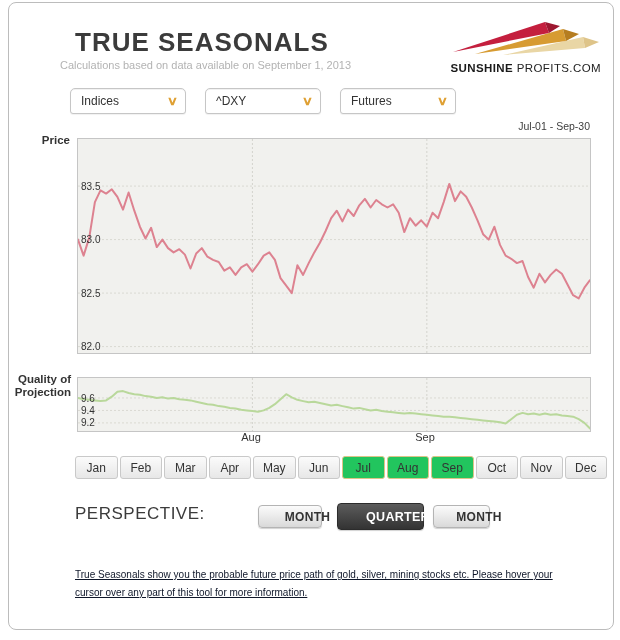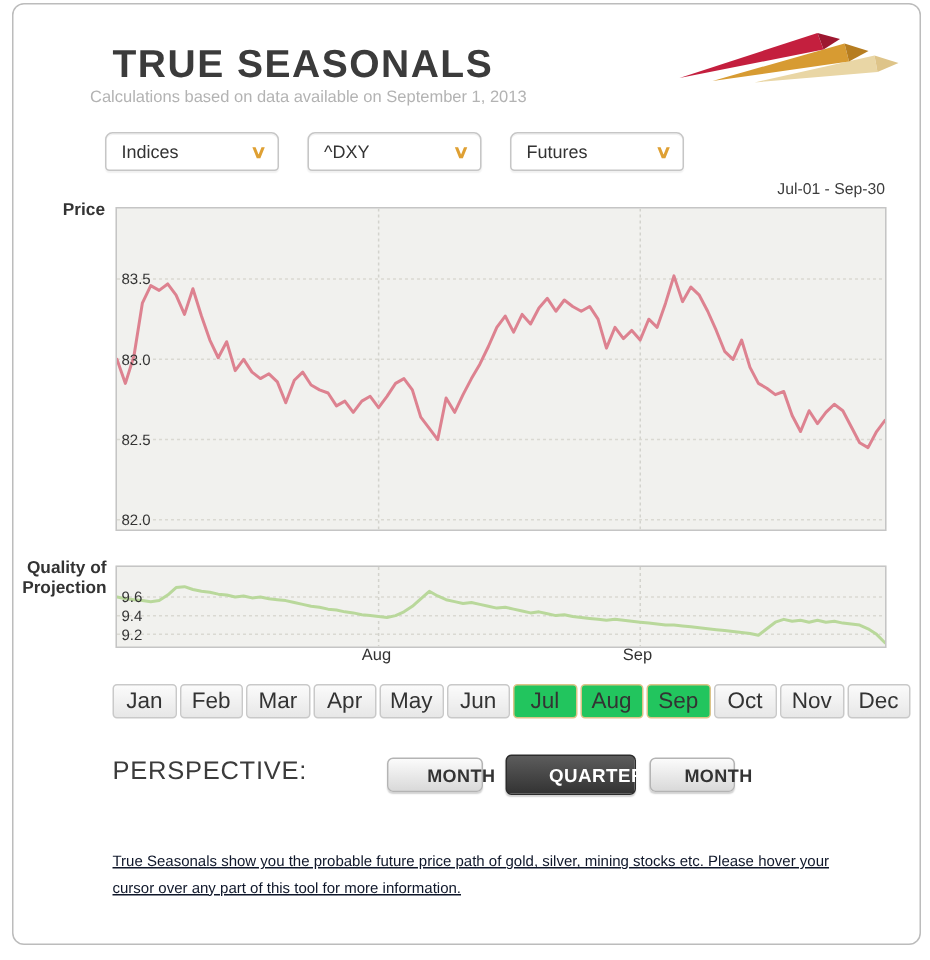--- a/index.html
+++ b/index.html
@@ -20,21 +20,21 @@
   .price-label{left:18px;top:134px;width:52px;text-align:right;}
   .qop-label{left:0px;top:373px;width:71px;text-align:right;line-height:13px;}
   svg.chart{background:#f1f1ee;border:1px solid #c5c5c5;display:block;}
   #price-chart{left:77px;top:138px;}
   #qop-chart{left:77px;top:377px;}
   .hgrid{stroke:#dad9d2;stroke-width:1;stroke-dasharray:2,2;}
   .vgrid{stroke:#d3d3cd;stroke-width:1;stroke-dasharray:2,2;}
   .tick{font-family:"Liberation Sans",sans-serif;font-size:10px;fill:#333;}
   .xlab{top:431px;width:40px;text-align:center;font-size:11px;color:#333;}
   .months{left:75px;top:456px;width:532px;height:23px;display:flex;gap:2px;}
-  .mtab{flex:1;border:1px solid #c9c9c9;border-radius:3px;background:linear-gradient(#fbfbfb,#e7e7e7);font-size:15px;color:#333;display:flex;align-items:center;justify-content:center;cursor:pointer;box-sizing:border-box;}
+  .mtab{flex:1;border:1px solid #c9c9c9;border-radius:3px;background:linear-gradient(#fbfbfb,#e7e7e7);font-size:12px;color:#333;display:flex;align-items:center;justify-content:center;cursor:pointer;box-sizing:border-box;}
   .mtab.active{background:#22c55e;border-color:#dcc488;}
   .persp-label{left:75px;top:504px;font-size:17px;font-weight:normal;color:#3b3b3b;letter-spacing:.5px;}
   .pbtn{border-radius:4px;font-weight:bold;font-size:12px;color:#333;border:1px solid #b4b4b4;background:linear-gradient(#fbfbfb,#d9d9d9);display:flex;align-items:center;justify-content:center;cursor:pointer;box-shadow:0 1px 1px rgba(0,0,0,.18);box-sizing:border-box;letter-spacing:.3px;padding-left:35px;}
   #btn-month{left:258px;top:505px;width:64px;height:23px;}
   #btn-quarter{left:337px;top:503px;width:87px;height:27px;background:linear-gradient(#5c5c5c,#333);color:#fff;border-color:#2c2c2c;font-size:12.5px;}
   #btn-year{left:433px;top:505px;width:57px;height:23px;}
   .desc{left:75px;top:566px;width:508px;font-size:10px;line-height:17.5px;color:#0f172a;text-decoration:underline;}
 </style>
 </head>
 <body>
@@ -46,20 +46,21 @@
 
 <div class="abs logo">
   <svg width="156" height="34" viewBox="0 0 156 34">
     <polygon points="58,33 138,15 140,26" fill="#e9d6a5"></polygon>
     <polygon points="138,15 154,20 140,26" fill="#dec489"></polygon>
     <polygon points="30,32 118,7 121,19" fill="#d79b32"></polygon>
     <polygon points="118,7 134,12 121,19" fill="#b67d20"></polygon>
     <polygon points="8,30 100,0 104,11" fill="#c41f3e"></polygon>
     <polygon points="100,0 115,4 104,11" fill="#9d1730"></polygon>
   </svg>
+  <div class="logo-text"><b>SUNSHINE</b><span class="rest"> PROFITS.COM</span></div>
 </div>
 
 <div class="abs dd" style="left:70px">
   <span class="val">Indices</span>
   <span class="chev">∨</span>
 </div>
 <div class="abs dd" style="left:205px">
   <span class="val">^DXY</span>
   <span class="chev">∨</span>
 </div>

